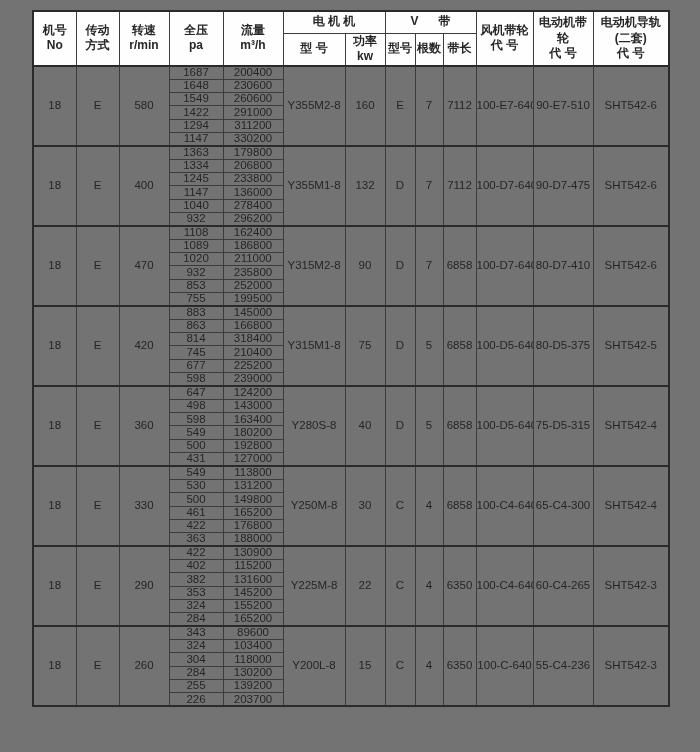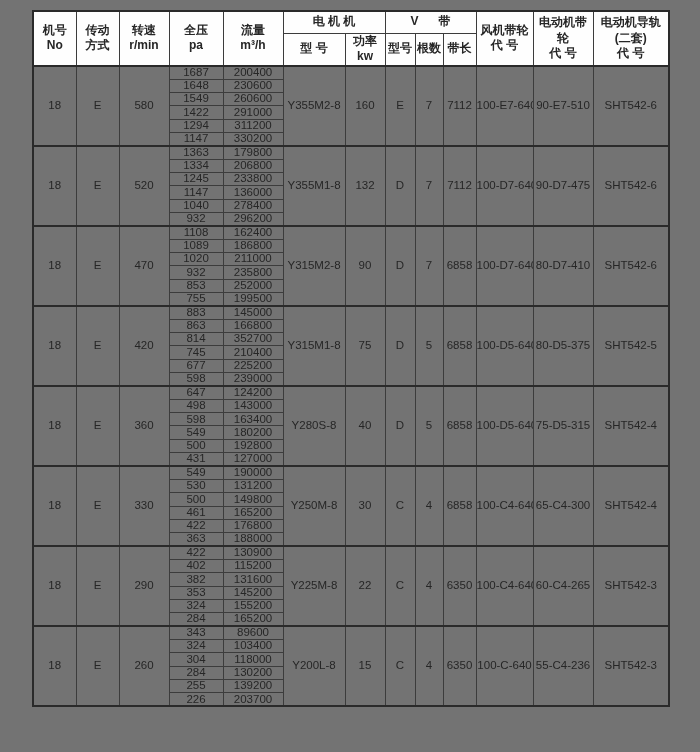--- a/index.html
+++ b/index.html
@@ -132,21 +132,21 @@
           <td>1294</td>
           <td>311200</td>
         </tr>
         <tr>
           <td>1147</td>
           <td>330200</td>
         </tr>
         <tr class="group-start">
           <td rowspan="6">18</td>
           <td rowspan="6">E</td>
-          <td rowspan="6">520</td>
+          <td rowspan="6">400</td>
           <td>1363</td>
           <td>179800</td>
           <td rowspan="6">Y355M1-8</td>
           <td rowspan="6">132</td>
           <td rowspan="6">D</td>
           <td rowspan="6">7</td>
           <td rowspan="6">7112</td>
           <td rowspan="6">100-D7-640</td>
           <td rowspan="6">90-D7-475</td>
           <td rowspan="6">SHT542-6</td>
@@ -220,21 +220,21 @@
           <td rowspan="6">100-D5-640</td>
           <td rowspan="6">80-D5-375</td>
           <td rowspan="6">SHT542-5</td>
         </tr>
         <tr>
           <td>863</td>
           <td>166800</td>
         </tr>
         <tr>
           <td>814</td>
-          <td>352700</td>
+          <td>318400</td>
         </tr>
         <tr>
           <td>745</td>
           <td>210400</td>
         </tr>
         <tr>
           <td>677</td>
           <td>225200</td>
         </tr>
         <tr>
@@ -274,21 +274,21 @@
         </tr>
         <tr>
           <td>431</td>
           <td>127000</td>
         </tr>
         <tr class="group-start">
           <td rowspan="6">18</td>
           <td rowspan="6">E</td>
           <td rowspan="6">330</td>
           <td>549</td>
-          <td>190000</td>
+          <td>113800</td>
           <td rowspan="6">Y250M-8</td>
           <td rowspan="6">30</td>
           <td rowspan="6">C</td>
           <td rowspan="6">4</td>
           <td rowspan="6">6858</td>
           <td rowspan="6">100-C4-640</td>
           <td rowspan="6">65-C4-300</td>
           <td rowspan="6">SHT542-4</td>
         </tr>
         <tr>

